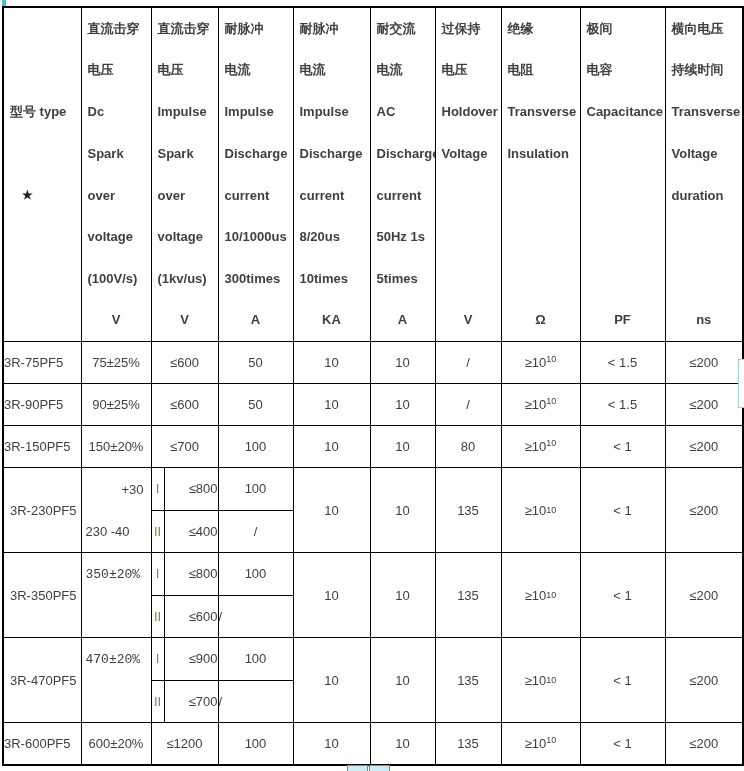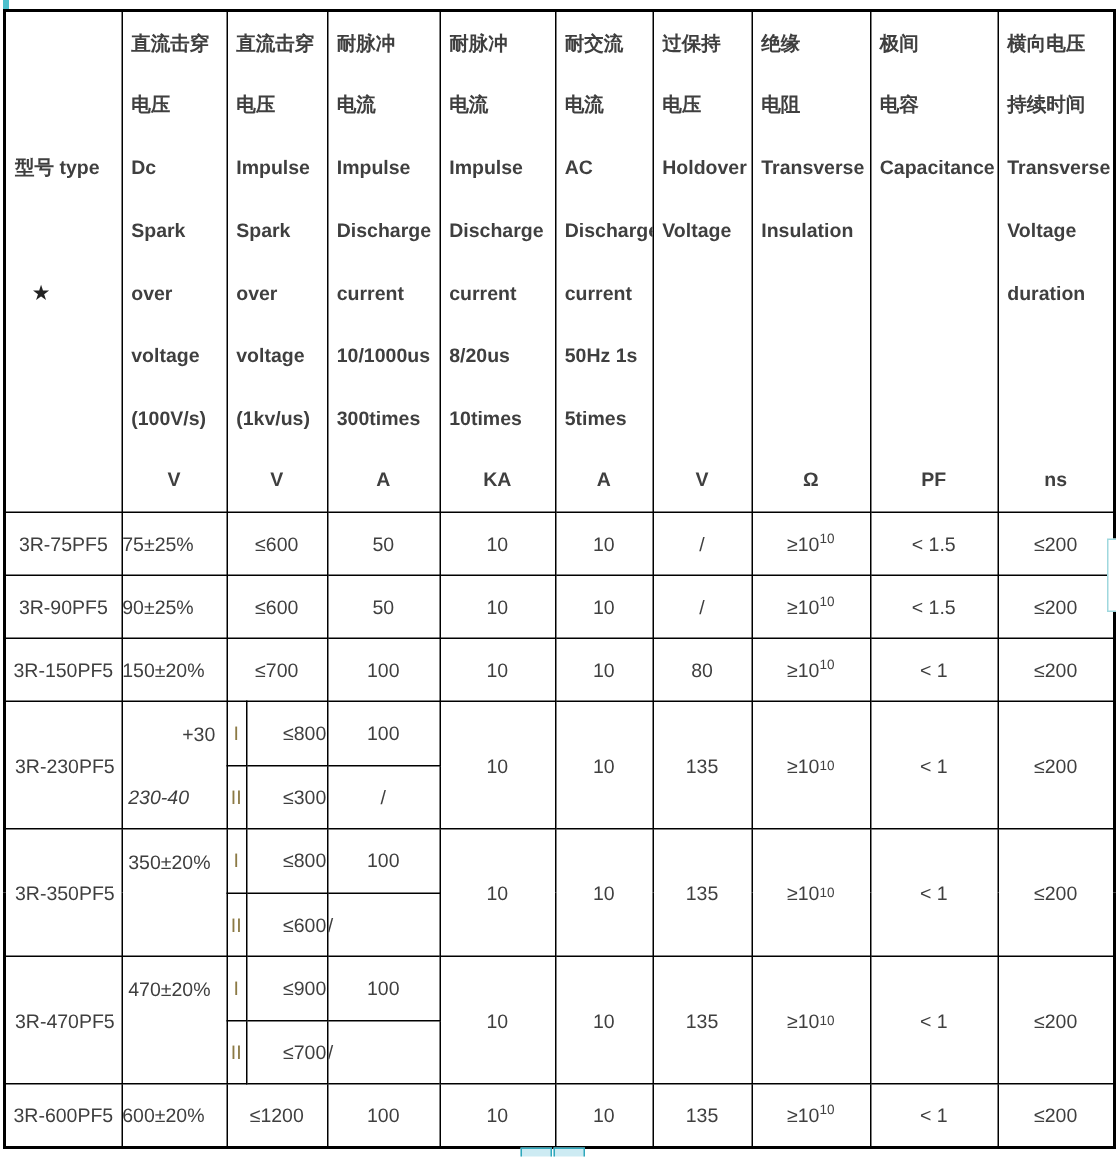--- a/index.html
+++ b/index.html
@@ -19,28 +19,28 @@
   }
   
   .hwrap{display:flex;flex-direction:column;height:333px;font-weight:bold;}
   .hline{height:41.6px;flex:0 0 41.6px;display:flex;align-items:center;
     padding-left:6px;white-space:nowrap;}
   .hline.unit{justify-content:center;padding-left:0;}
   .hline.star{padding-left:18px;font-size:12px;color:#222;}
   
   tbody tr{height:42px;}
   td.c{text-align:center;}
-  td.model{text-align:center;padding-left:6px;}
-  td.dc{text-align:left;padding-left:4px;}
+  td.model{text-align:left;padding-left:6px;}
+  td.dc{text-align:center;padding-left:4px;}
   td.top{vertical-align:top;margin-left:16px;}
   .sub{height:42px;display:flex;align-items:center;justify-content:center;}
   .sub.left{justify-content:flex-start;padding-left:6px;}
   .sub.dcline-right{justify-content:flex-end;padding-right:7px;}
-  .sub.dcline-left{justify-content:flex-start;padding-left:4px;}
-  .sub.dcline-between{justify-content:flex-start;padding:0 5px 0 4px;font-style:italic;}
+  .sub.dcline-left{justify-content:flex-start;padding-left:4px;font-family:Liberation Mono, monospace;}
+  .sub.dcline-between{justify-content:space-between;padding:0 21px 0 4px;}
   td.grade{text-align:center;}
   td.impval{text-align:right;padding-left:5px;}
   td.i10left{text-align:left;padding-left:3px;}
   sup{font-size:9px;vertical-align:super;line-height:0;}
   
   .deco{position:absolute;box-sizing:border-box;}
   .tick{left:2px;top:0;width:4px;height:6px;}
   .rightbox{left:738px;top:359px;width:8px;height:49px;background:#fff;}
   .bbox{top:765px;width:21px;height:9px;}
   .bbox1{left:347px;}
@@ -256,21 +256,21 @@
           </td>
           <td class="top" rowspan="2">
             <div class="sub">&lt; 1</div>
           </td>
           <td class="top" rowspan="2">
             <div class="sub">≤200</div>
           </td>
         </tr>
         <tr>
           <td class="grade" style="color: rgb(140, 122, 69);">II</td>
-          <td class="impval">≤300</td>
+          <td class="impval">≤400</td>
           <td class="c">/</td>
         </tr>
         <tr>
           <td class="top" rowspan="2">
             <div class="sub left">3R-350PF5</div>
           </td>
           <td class="top" rowspan="2">
             <div class="sub dcline-left">350±20%</div>
             <div class="sub dcline-between"></div>
           </td>

